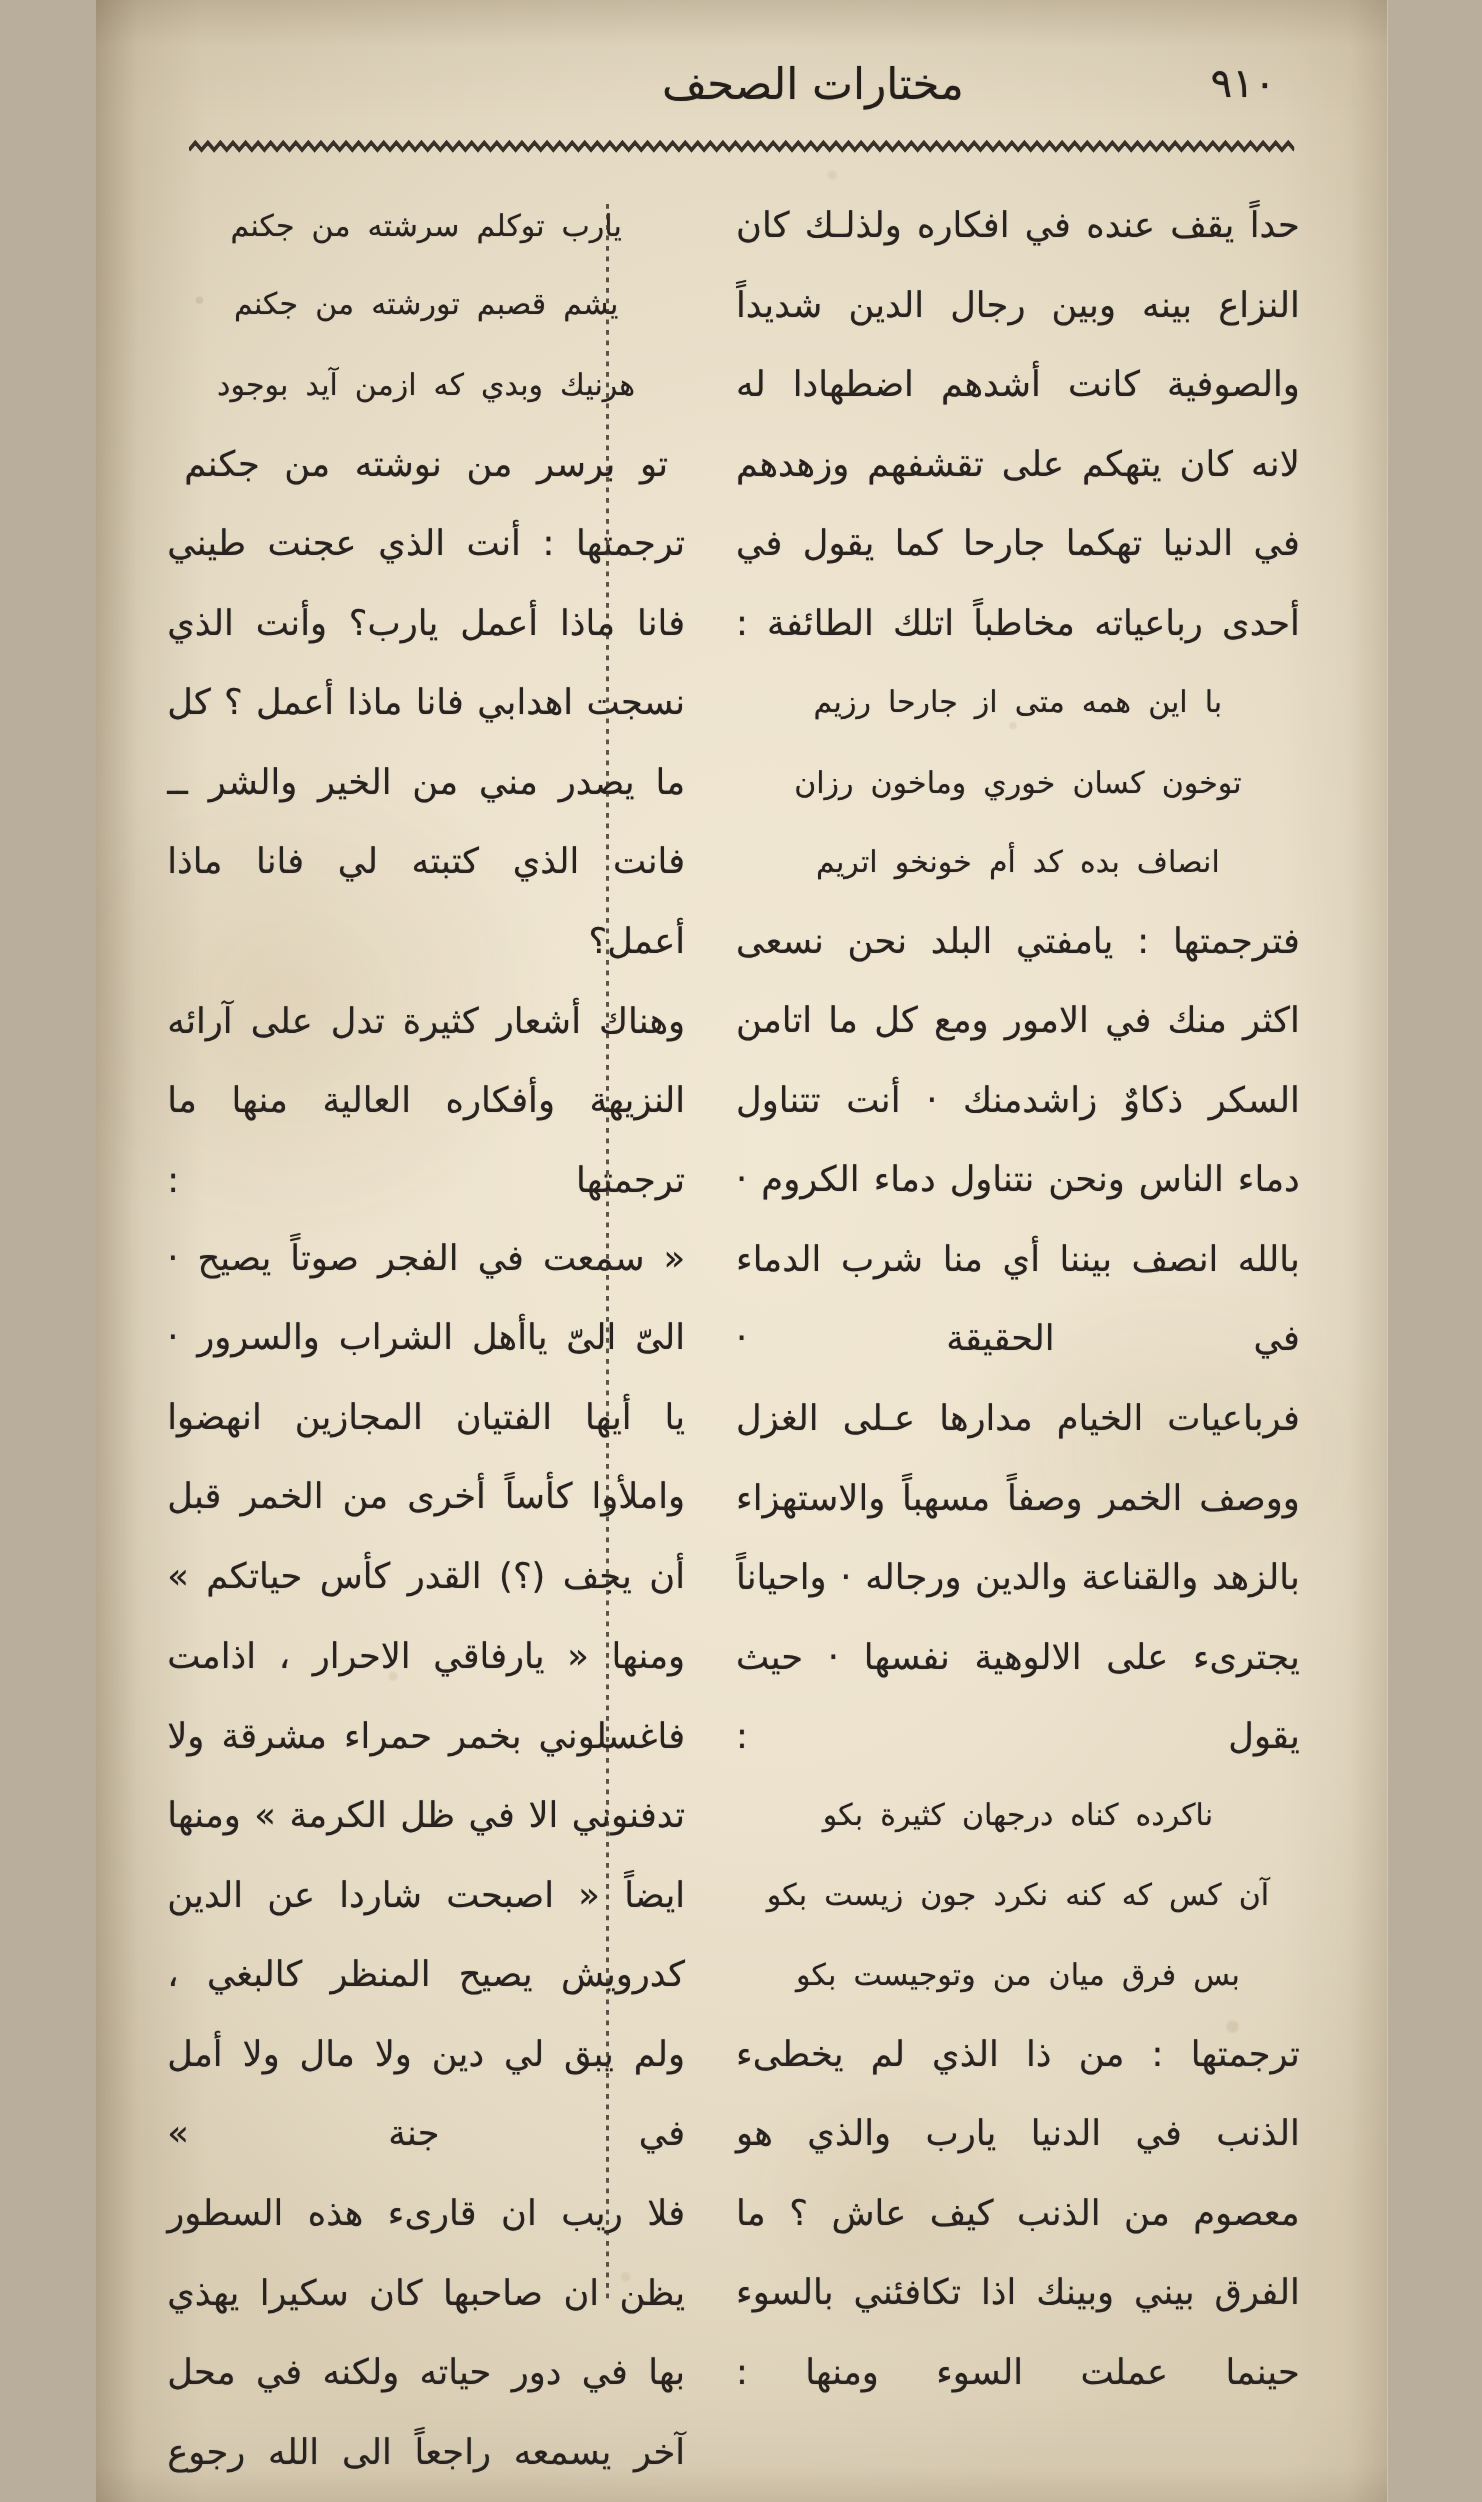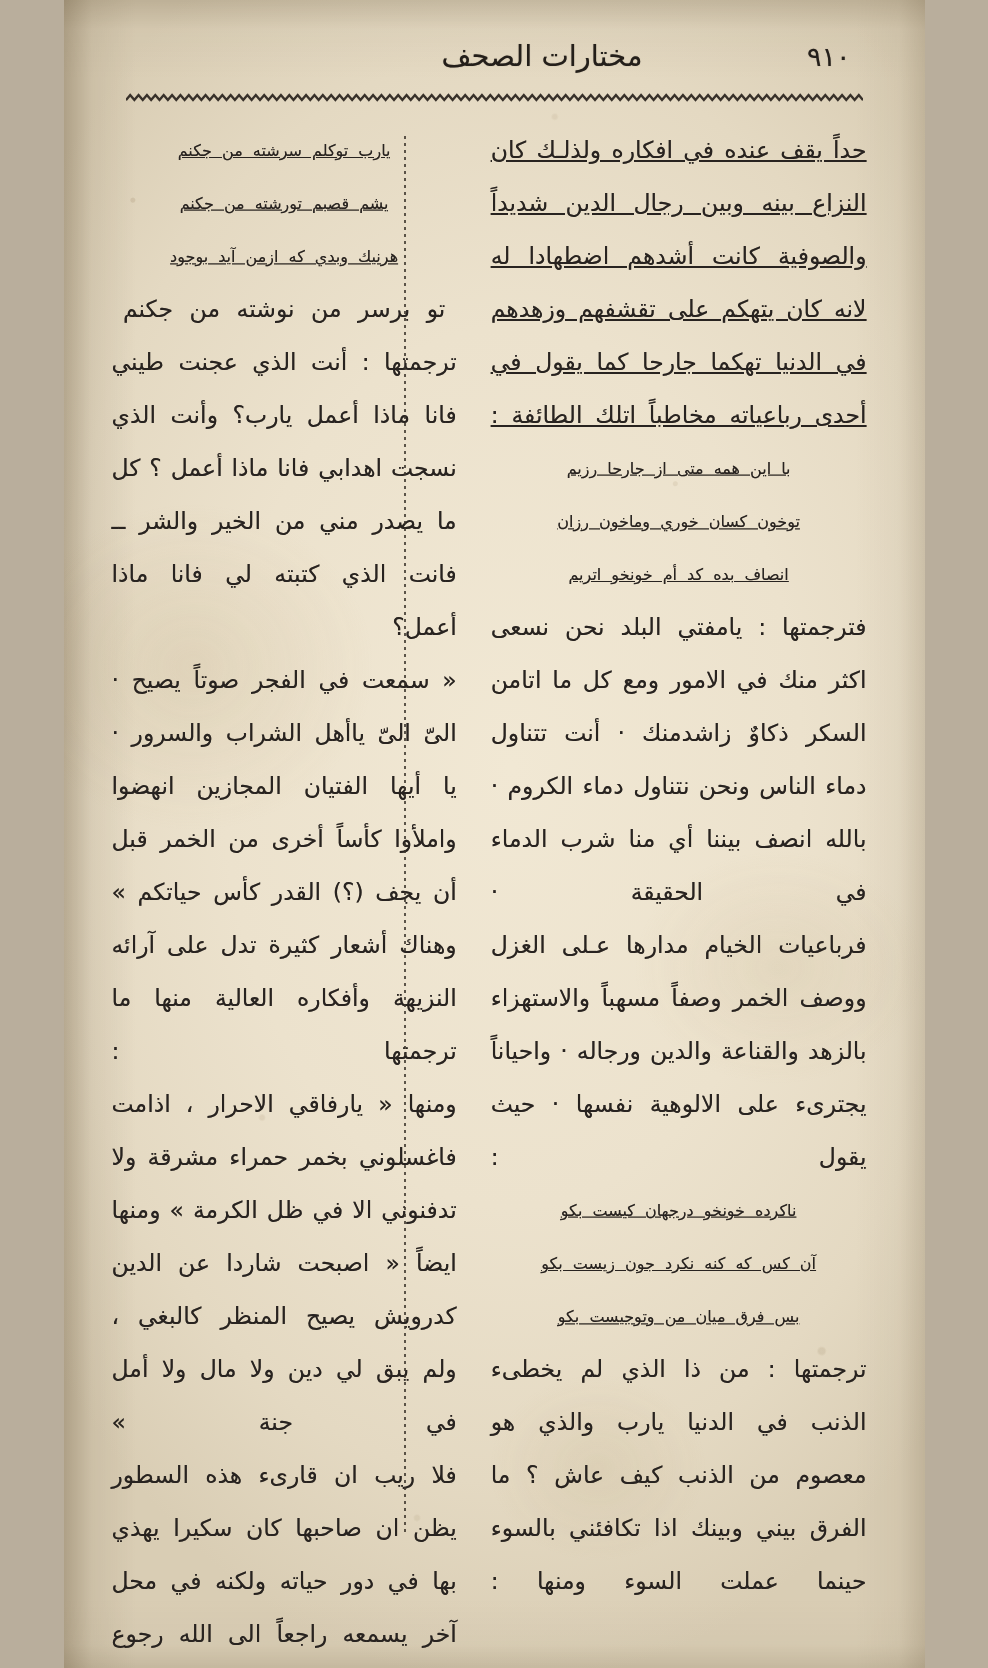--- a/index.html
+++ b/index.html
@@ -144,27 +144,26 @@
     color: #282320;
     text-shadow: 0 0 .65px rgba(44,38,30,.5);
   }
   p.para {
     font-size: 23.5px;
     line-height: 53px;
     text-align: justify;
     text-align-last: justify;
     word-spacing: 1px;
   }
-  p.para.first { text-indent: 0; text-decoration: underline; }
+  p.para.first { text-indent: 0; }
   p.verse {
-    font-size: 16px;
+    font-size: 20px;
     line-height: 53px;
     text-align: center;
     word-spacing: 5px;
-    text-decoration: underline;
   }
   p.verse2 {
     font-size: 23.5px;
     line-height: 53px;
     text-align: center;
     word-spacing: 9px;
   }
 
   
   .col > *:nth-child(3n)   { transform: translateY(.4px); }
@@ -192,34 +191,34 @@
 
   <div class="columns">
 
     <div class="col col-right">
       <p class="para first">حداً يقف عنده في افكاره ولذلـك كان النزاع بينه وبين رجال الدين شديداً والصوفية كانت أشدهم اضطهادا له لانه كان يتهكم على تقشفهم وزهدهم في الدنيا تهكما جارحا كما يقول في أحدى رباعياته مخاطباً اتلك الطائفة :</p>
       <p class="verse">با اين همه متى از جارحا رزيم</p>
       <p class="verse">توخون كسان خوري وماخون رزان</p>
       <p class="verse">انصاف بده كد أم خونخو اتريم</p>
       <p class="para">فترجمتها : يامفتي البلد نحن نسعى اكثر منك في الامور ومع كل ما اتامن السكر ذكاوٌ زاشدمنك · أنت تتناول دماء الناس ونحن نتناول دماء الكروم · بالله انصف بيننا أي منا شرب الدماء في الحقيقة ·</p>
       <p class="para">فرباعيات الخيام مدارها عـلى الغزل ووصف الخمر وصفاً مسهباً والاستهزاء بالزهد والقناعة والدين ورجاله · واحياناً يجترىء على الالوهية نفسها · حيث يقول :</p>
-      <p class="verse">ناكرده خونخو درجهان كيست بكو</p>
+      <p class="verse">ناكرده كناه درجهان كثيرة بكو</p>
       <p class="verse">آن كس كه كنه نكرد جون زيست بكو</p>
       <p class="verse">بس فرق ميان من وتوجيست بكو</p>
       <p class="para">ترجمتها : من ذا الذي لم يخطىء الذنب في الدنيا يارب والذي هو معصوم من الذنب كيف عاش ؟ ما الفرق بيني وبينك اذا تكافئني بالسوء حينما عملت السوء ومنها :</p>
     </div>
 
     <div class="col col-left">
       <p class="verse">يارب توكلم سرشته من جكنم</p>
       <p class="verse">يشم قصبم تورشته من جكنم</p>
       <p class="verse">هرنيك وبدي كه ازمن آيد بوجود</p>
       <p class="verse2">تو برسر من نوشته من جكنم</p>
       <p class="para">ترجمتها : أنت الذي عجنت طيني فانا ماذا أعمل يارب؟ وأنت الذي نسجت اهدابي فانا ماذا أعمل ؟ كل ما يصدر مني من الخير والشر ــ فانت الذي كتبته لي فانا ماذا أعمل؟</p>
+      <p class="para">وهناك أشعار كثيرة تدل على آرائه النزيهة وأفكاره العالية منها ما ترجمتها :</p>
       <p class="para">« سمعت في الفجر صوتاً يصيح · الىّ الىّ ياأهل الشراب والسرور · يا أيها الفتيان المجازين انهضوا واملأوا كأساً أخرى من الخمر قبل أن يجف (؟) القدر كأس حياتكم »</p>
-      <p class="para">وهناك أشعار كثيرة تدل على آرائه النزيهة وأفكاره العالية منها ما ترجمتها :</p>
       <p class="para">ومنها « يارفاقي الاحرار ، اذامت فاغسلوني بخمر حمراء مشرقة ولا تدفنوني الا في ظل الكرمة » ومنها ايضاً « اصبحت شاردا عن الدين كدرويش يصيح المنظر كالبغي ، ولم يبق لي دين ولا مال ولا أمل في جنة »</p>
       <p class="para">فلا ريب ان قارىء هذه السطور يظن ان صاحبها كان سكيرا يهذي بها في دور حياته ولكنه في محل آخر يسمعه راجعاً الى الله رجوع الضال الى الصراط المستقيم قائلا :ــ</p>
       <p class="verse">أي درره بند كيت يكسان كه دعه</p>
       <p class="verse">دهر دوجهان خدمت در كاه توبه</p>
       <p class="verse">نكبت توستاني وسعادت تودهي</p>
 
     </div>
 
   </div>
 </div>

